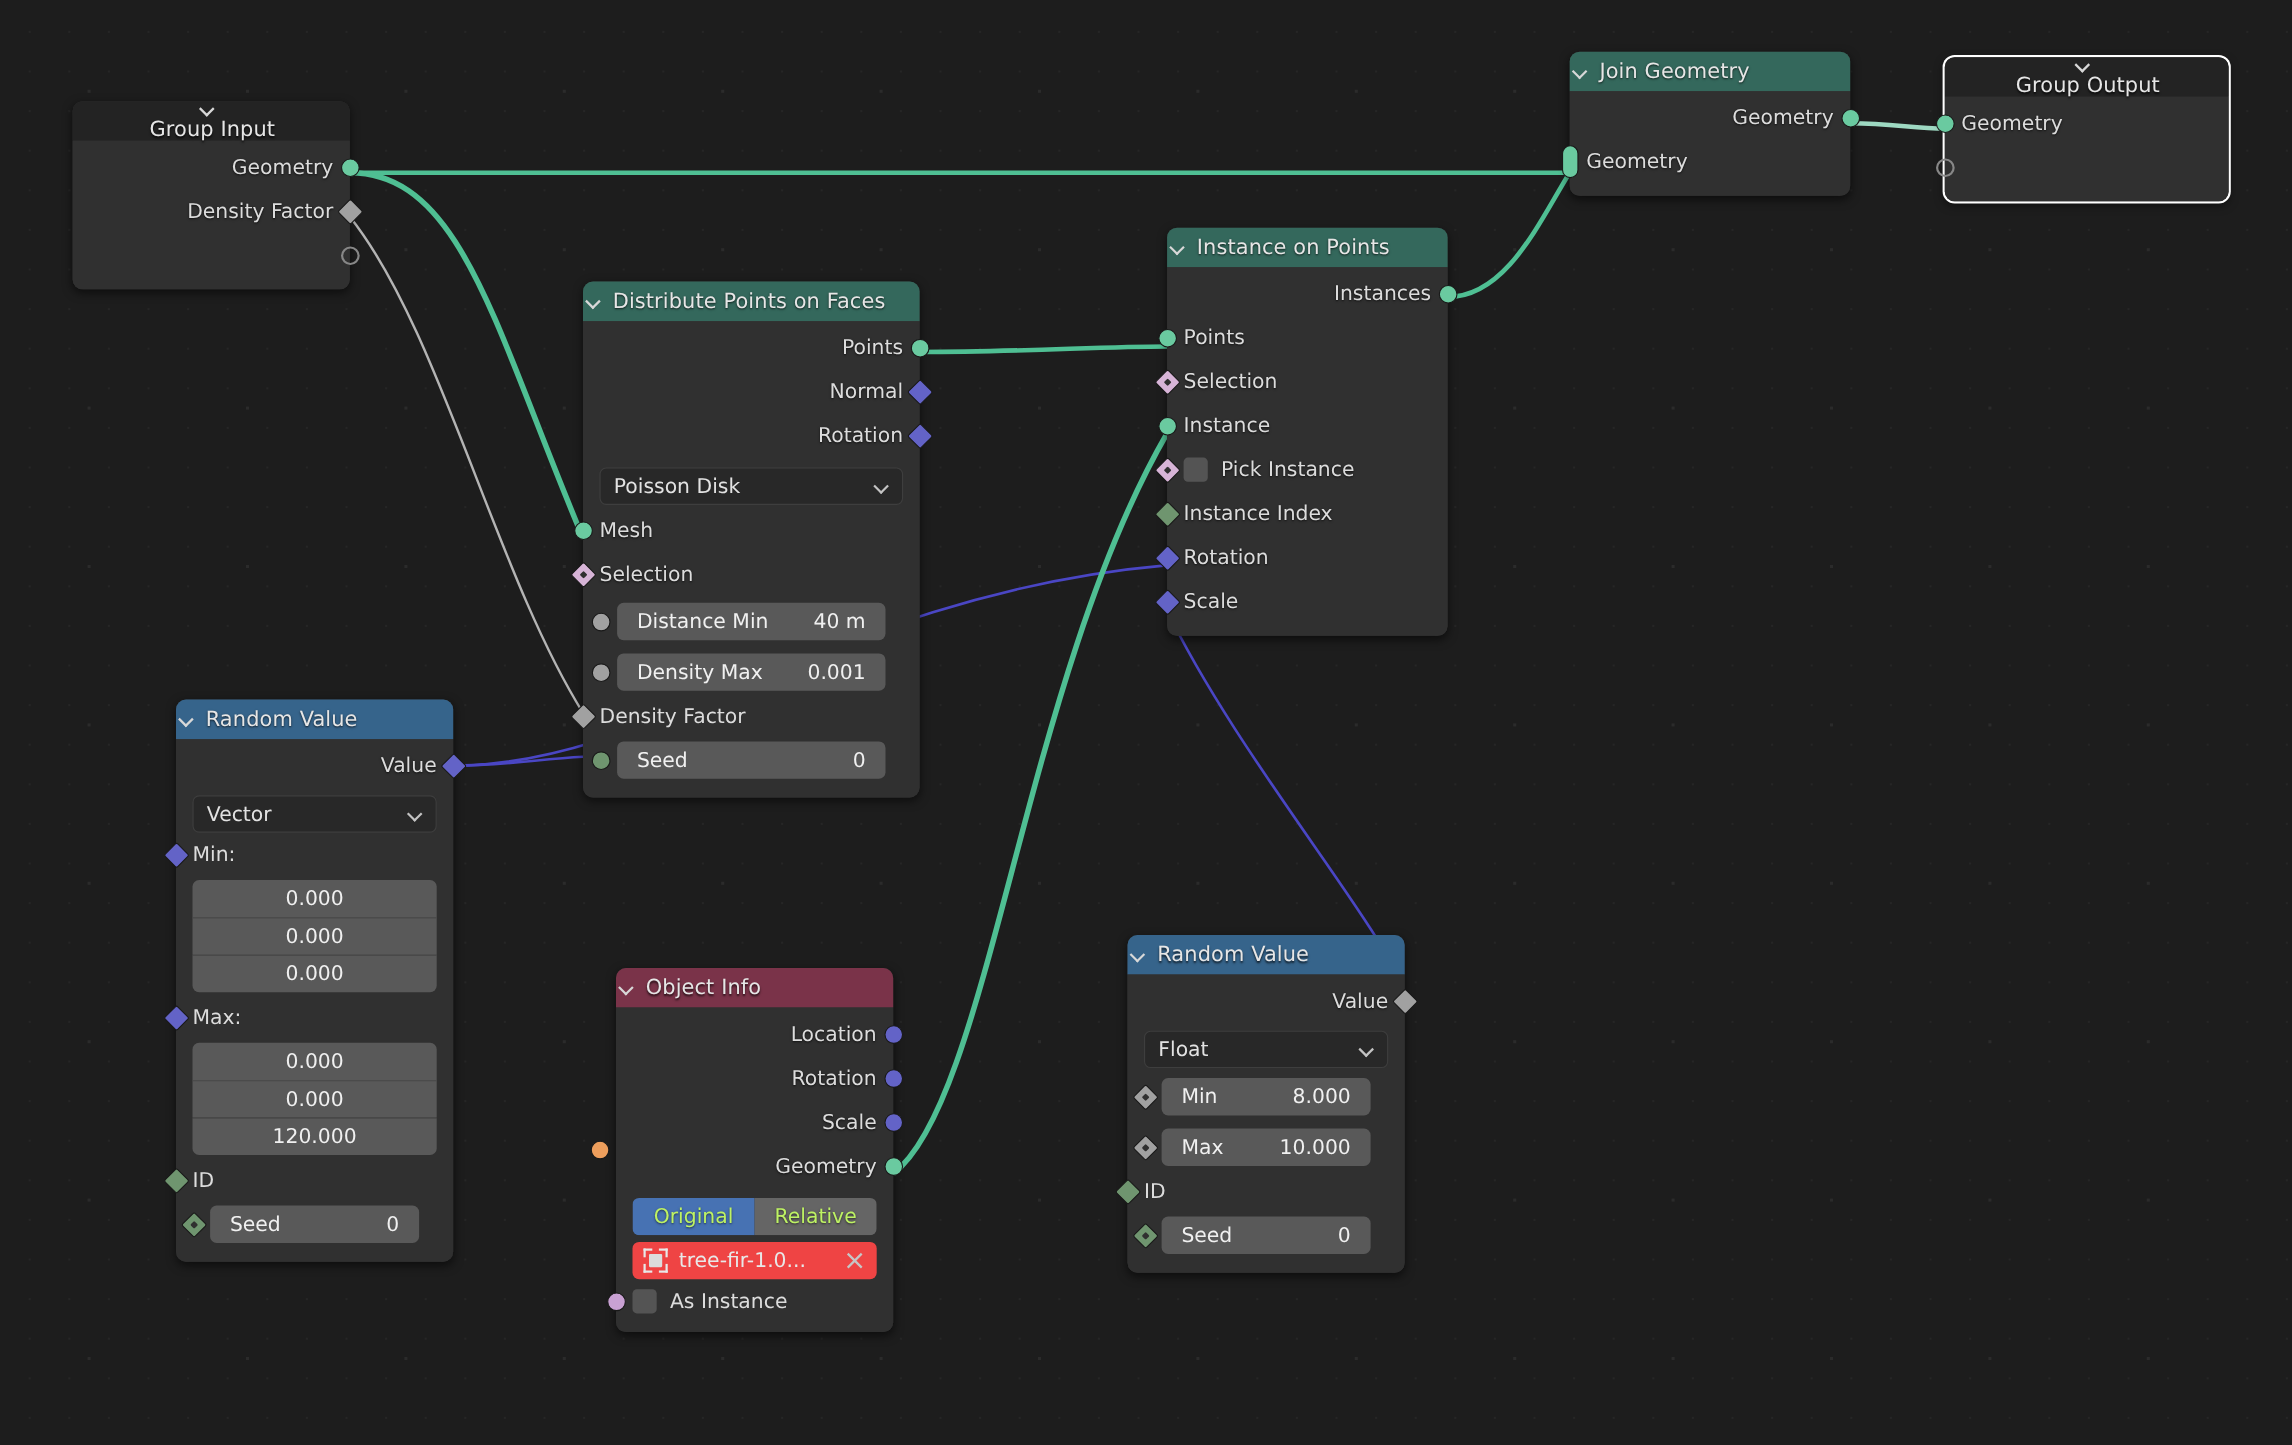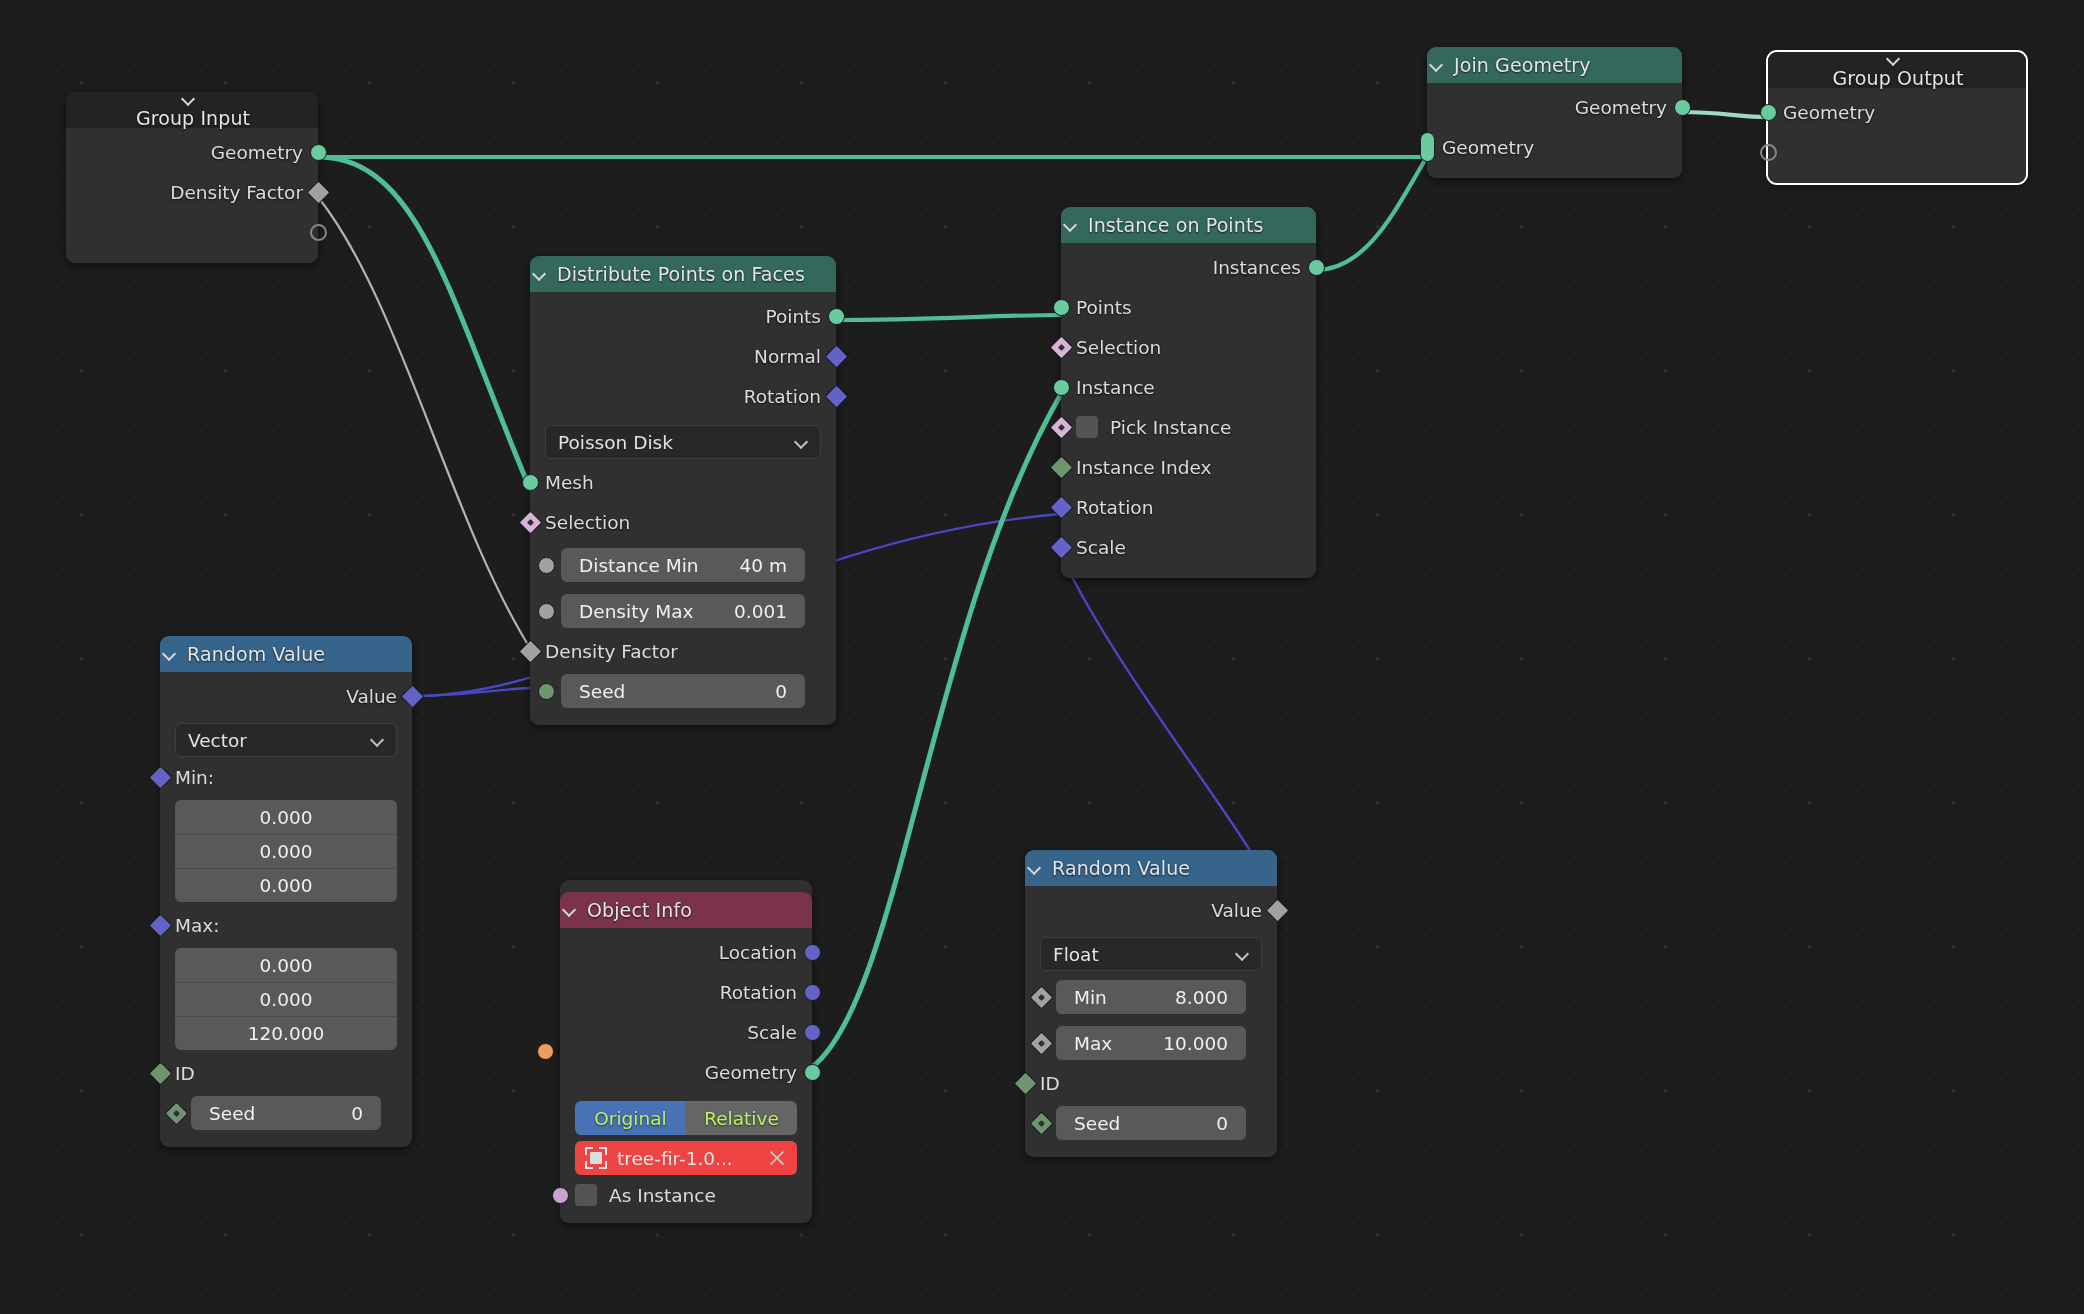--- a/index.html
+++ b/index.html
@@ -49,21 +49,21 @@
     align-items: center;
     padding-left: 2px;
     color: #e6e6e6;
     font-size: 19px;
     text-shadow: 0 1px 2px rgba(0,0,0,0.75);
     letter-spacing: 0.1px;
   }
   .hdr-geometry { background: #34685c; }
   .hdr-input    { background: #232323; flex-direction: column; }
   .hdr-vector   { background: #36648b; text-align: right; }
-  .hdr-object   { background: #7a3349; margin-top: 12px; }
+  .hdr-object   { background: #7a3349; }
   .chev {
     width: 15px; height: 15px;
     margin-right: 10px;
     flex: 0 0 auto;
     position: relative;
     top: -1px;
   }
   .chev::before {
     content: "";
     position: absolute;

